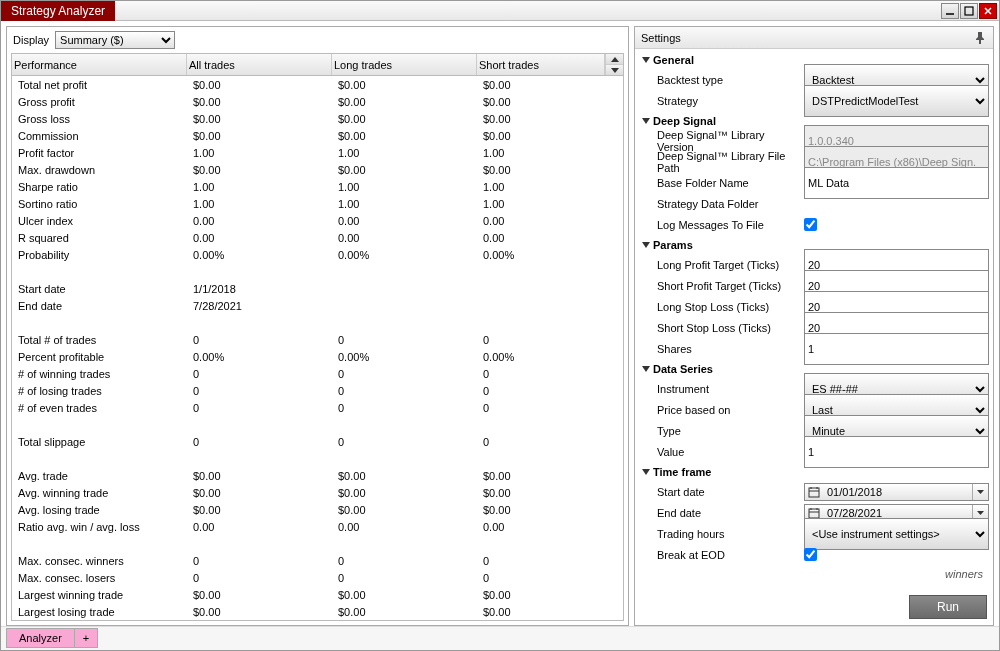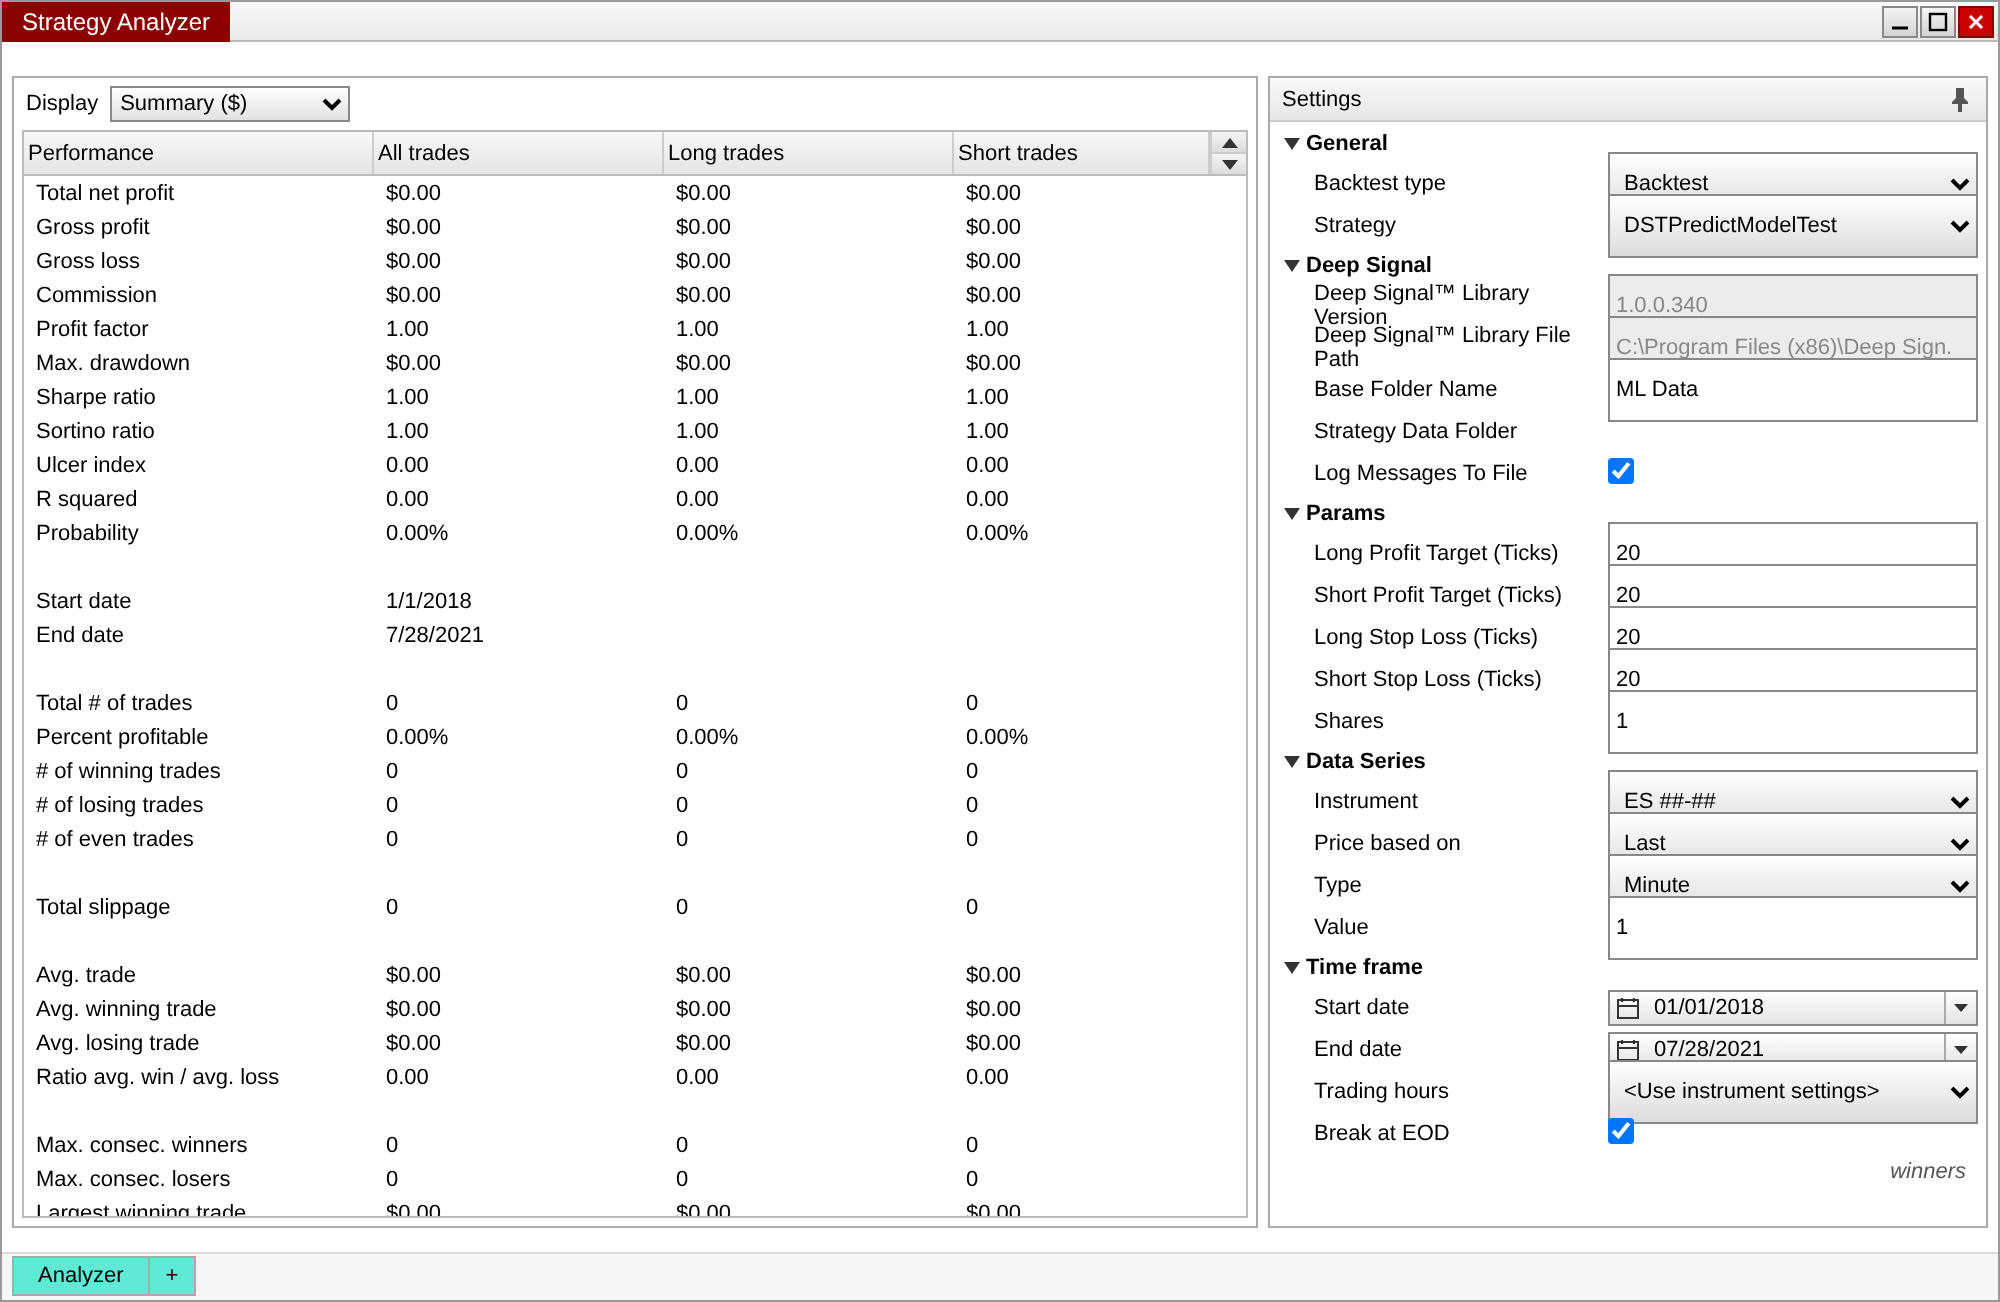--- a/index.html
+++ b/index.html
@@ -1,18 +1,18 @@
 <!DOCTYPE html>
 <html><head>
 <meta charset="utf-8">
 <style>
 * { box-sizing: border-box; margin: 0; padding: 0; }
 body { font-family: Arial, sans-serif; font-size: 11px; background: #f0f0f0; width: 1000px; height: 651px; overflow: hidden; }
 
-.window { width: 1000px; height: 651px; background: #fff; border: 1px solid #999; display: flex; flex-direction: column; gap: 12px; }
+.window { width: 1000px; height: 651px; background: #fff; border: 1px solid #999; display: flex; flex-direction: column; }
 .titlebar { height: 20px; background: linear-gradient(#fafafa,#e8e8e8); border-bottom: 1px solid #bbb; display: flex; align-items: center; }
 .title-tab { background: #8b0000; color: #fff; padding: 3px 10px; font-size: 12px; height: 20px; display: flex; align-items: center; }
 .titlebar-spacer { flex: 1; }
 .win-btns { display: flex; gap: 1px; padding-right: 2px; }
 .win-btn { width: 18px; height: 16px; background: linear-gradient(#f4f4f4,#d4d4d4); border: 1px solid #888; display: flex; align-items: center; justify-content: center; cursor: pointer; }
 .win-btn.close { background: #c00; color: #fff; border-color: #800; }
 .win-btn svg { width: 10px; height: 10px; }
 
 .body { flex: 1; display: flex; padding: 5px 5px 0 5px; gap: 5px; min-height: 0; }
 .left-panel { flex: 1.05; border: 1px solid #aaa; background: #fff; display: flex; flex-direction: column; min-height: 0; }
@@ -53,21 +53,21 @@
 .prop-val .date-wrap { display: flex; align-items: center; border: 1px solid #888; height: 18px; background: linear-gradient(#fff,#e4e4e4); }
 .prop-val .date-wrap .cal-icon { width: 18px; display: flex; align-items: center; justify-content: center; }
 .prop-val .date-wrap span { flex: 1; padding: 0 4px; }
 .prop-val .date-wrap .dd { width: 16px; display: flex; align-items: center; justify-content: center; border-left: 1px solid #aaa; height: 100%; }
 
 .template-link { text-align: right; font-style: italic; color: #555; padding: 2px 6px; cursor: pointer; }
 .run-bar { padding: 4px 6px 6px; display: flex; justify-content: flex-end; }
 .run-btn { width: 78px; height: 24px; background: linear-gradient(#8a8a8a,#6a6a6a); color: #fff; border: 1px solid #555; cursor: pointer; font-size: 12px; }
 
 .bottom-tabs { height: 24px; display: flex; align-items: flex-end; padding: 0 5px 3px 5px; background: #f6f6f6; border-top: 1px solid #ddd; }
-.btab { padding: 3px 12px; border: 1px solid #aaa; background: #5eead4; font-size: 11px; position: relative; top: 1px; cursor: pointer; }
+.btab { padding: 3px 12px; border: 1px solid #aaa; background: #f9a8d4; font-size: 11px; position: relative; top: 1px; cursor: pointer; }
 .btab.plus { padding: 3px 8px; margin-left: -1px; }
 
 .chk { width: 13px; height: 13px; }
 </style>
 </head>
 <body>
 
 <div class="window">
   <div class="titlebar">
     <div class="title-tab">Strategy Analyzer</div>
@@ -445,20 +445,23 @@
             <div class="prop-label">Trading hours</div>
             <div class="prop-val"><select><option>&lt;Use instrument settings&gt;</option></select></div>
           </div>
         <div class="prop-row">
             <div class="prop-label">Break at EOD</div>
             <div class="prop-val"><input type="checkbox" class="chk" checked="" style=""></div>
           </div>
 
         <div class="template-link">winners</div>
       </div>
+      <div class="run-bar">
+        <button class="run-btn">Run</button>
+      </div>
     </div>
   </div>
 
   <div class="bottom-tabs">
     <div class="btab">Analyzer</div>
     <div class="btab plus">+</div>
   </div>
 </div>
 
 </body></html>

